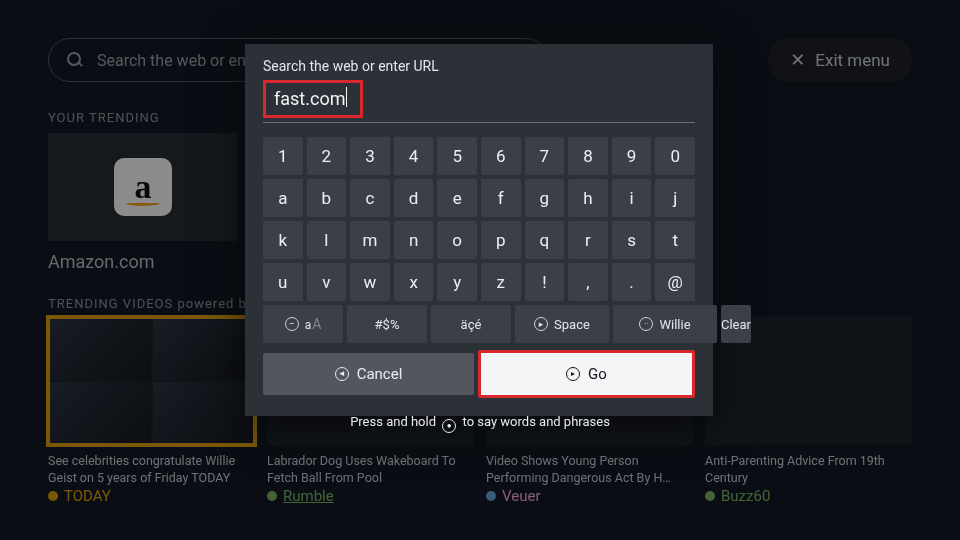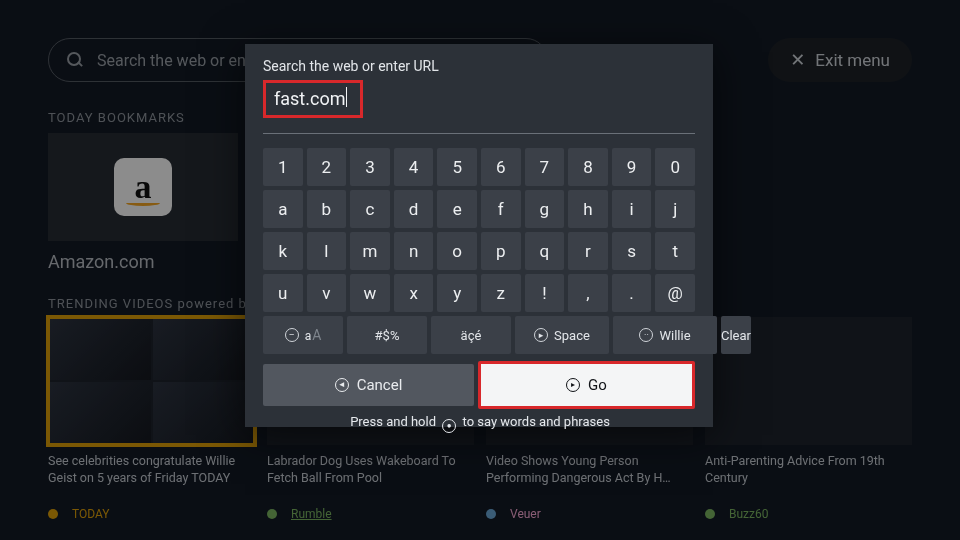--- a/index.html
+++ b/index.html
@@ -41,35 +41,35 @@
   .amz-sw{width:34px;height:6px;border-bottom:3px solid #f5a623;border-radius:0 0 50% 50%;margin-top:-6px;}
   .bm-label{color:#b9bec5;font-size:18px;margin-top:10px;}
 
   .trending-row{display:flex;gap:12px;margin-top:6px;}
   .vcard{ width:234px; }
   .vthumb{height:128px;background:#1e232b;display:grid;grid-template-columns:1fr 1fr;grid-template-rows:1fr 1fr;gap:2px;}
   .vthumb.single{display:block;}
   .face{background:linear-gradient(135deg,#2c3340,#14181f);}
   .vcard.hl .vthumb{outline:4px solid #e0a008;outline-offset:-2px;}
   .vtitle{color:#c7ccd3;font-size:12.5px;line-height:1.35;margin-top:8px;height:34px;overflow:hidden;}
-  .vsrc{display:flex;align-items:center;gap:14px;font-size:12px;margin-top:20px;}
+  .vsrc{display:flex;align-items:center;gap:6px;font-size:15px;margin-top:0;}
   .dot{width:10px;height:10px;border-radius:50%;}
 
   
   .modal{
     position:absolute; left:245px; top:44px; width:468px;
     background:#2c3138; padding:14px 18px 18px 18px;
     box-shadow:0 8px 40px rgba(0,0,0,.6);
   }
   .modal-title{color:#e2e5e9;font-size:14px;margin-bottom:6px;}
   .input-wrap{
     border:3px solid #d8282b; padding:4px 8px 6px 8px; width:100px;
     margin-bottom:4px;
   }
-  .input-row{ border-bottom:1px solid #6a7078; padding-bottom:11px; display:flex; align-items:baseline;}
+  .input-row{ border-bottom:1px solid #6a7078; padding-bottom:0; display:flex; align-items:baseline;}
   .typed{color:#f1f3f5;font-size:18px;}
   .cursor{display:inline-block;width:1px;height:20px;background:#f1f3f5;margin-left:1px;vertical-align:-2px;}
 
   .kgrid{display:grid;grid-template-columns:repeat(10,1fr);gap:4px;margin-top:14px;}
   .key{
     background:#3b4048;height:38px;display:flex;align-items:center;justify-content:center;
     color:#eceef0;font-size:17px;border-radius:2px;cursor:pointer;
   }
   .frow{display:grid;grid-template-columns:80px 80px 80px 94px 104px 1fr;gap:4px;margin-top:4px;}
   .fkey{background:#3b4048;height:38px;display:flex;align-items:center;justify-content:center;color:#e2e5e9;font-size:13px;gap:6px;border-radius:2px;cursor:pointer;}
@@ -93,21 +93,21 @@
     <div class="searchbar">
       <span class="mag"></span>
       <span>Search the web or enter URL</span>
     </div>
     <div class="exitbtn">
       <span class="x">✕</span>
       <span>Exit menu</span>
     </div>
   </div>
 
-  <div class="section-label">TODAY BOOKMARKS</div>
+  <div class="section-label">YOUR TRENDING</div>
   <div class="bookmarks">
     <div class="bm-card">
       <div class="bm-thumb">
         <div class="amz">
           <div style="display:flex;flex-direction:column;align-items:center;">
             <span class="amz-a">a</span>
               <span class="amz-sw"></span>
           </div>
         </div>
       </div>

